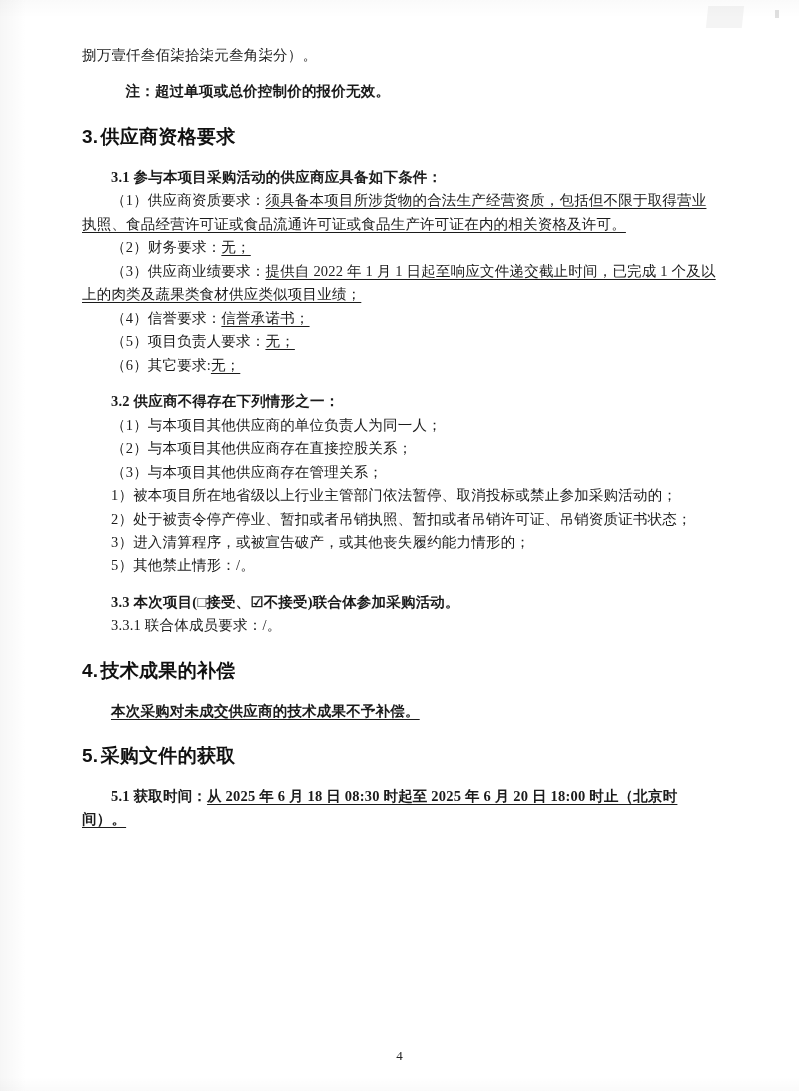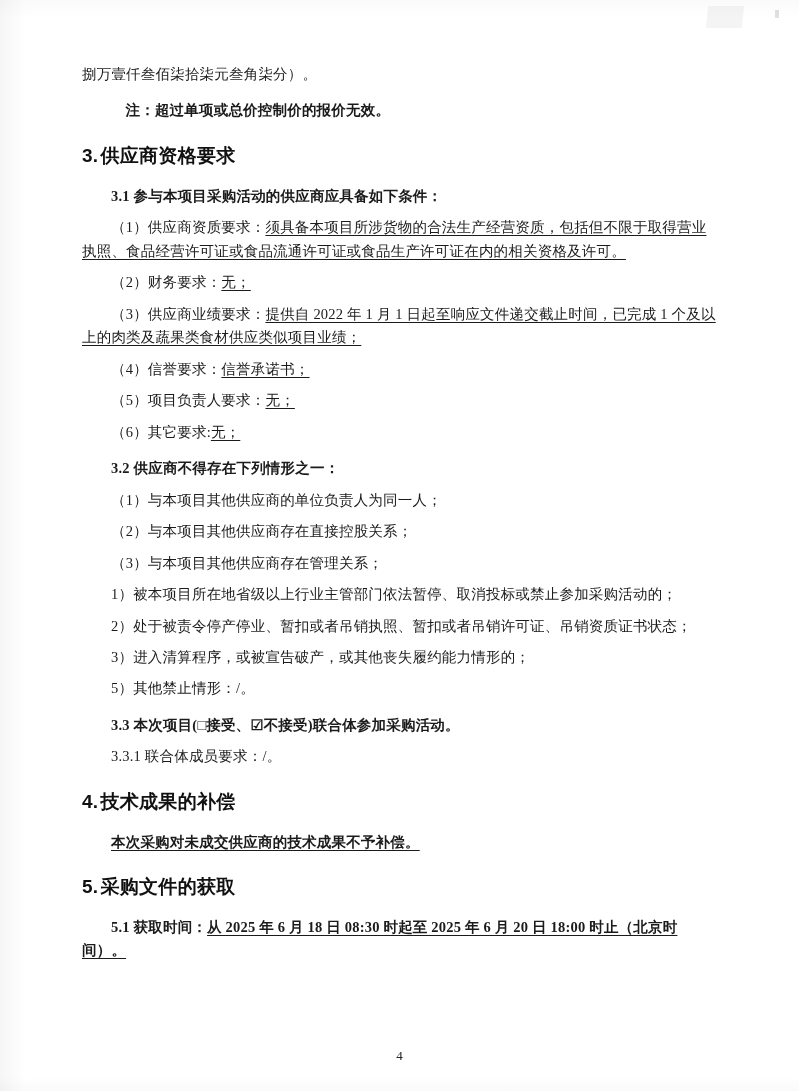--- a/index.html
+++ b/index.html
@@ -54,24 +54,23 @@
     width: 636px;
   }
   p {
     margin: 0;
     line-height: 1.62;
     color: #1b1b1b;
   }
   .body-text {
     font-size: 14.5px;
     letter-spacing: 0.2px;
-    margin-top: 19px;
   }
   .indent1 { text-indent: 2em; }
-  .gap-s { margin-top: 8px; }
+  .gap-s { }
   .gap-m { margin-top: 13px; font-weight: bold; }
   .gap-l { margin-top: 18px; }
   .heading {
     font-family: "Liberation Sans", "DejaVu Sans", sans-serif;
     font-size: 19px;
     font-weight: bold;
     color: #111;
     letter-spacing: 0.3px;
   }
   .h-num { margin-right: 2px; }

